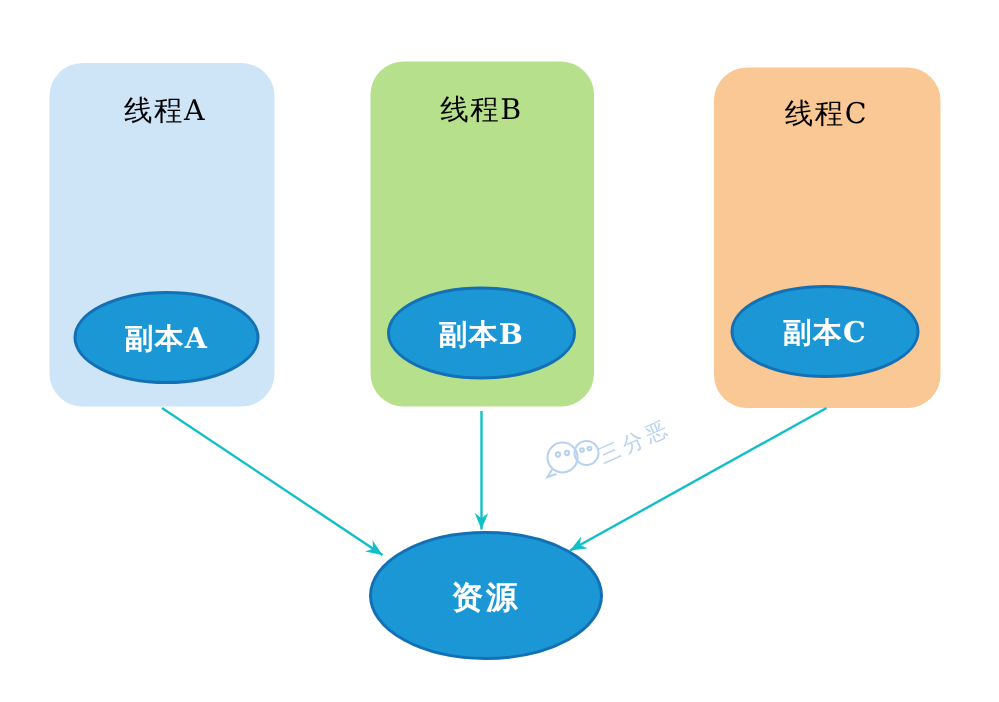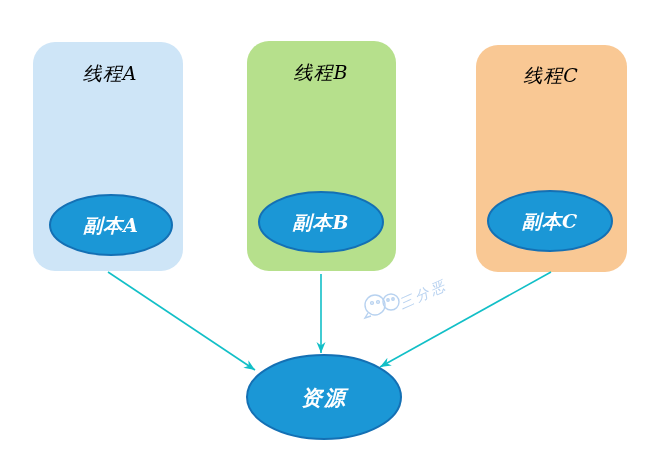--- a/index.html
+++ b/index.html
@@ -7,21 +7,20 @@
     padding: 0;
     background: #ffffff;
   }
   .canvas {
     position: relative;
     width: 666px;
     height: 468px;
     background: #ffffff;
     overflow: hidden;
     font-family: "DejaVu Serif", "Liberation Serif", serif;
-    font-style: italic;
   }
   svg { display: block; }
   .box-title {
     font-family: "DejaVu Serif", "Liberation Serif", serif;
     font-size: 19px;
     letter-spacing: 1px;
     text-anchor: middle;
   }
   .node-label {
     font-family: "DejaVu Serif", "Liberation Serif", serif;

